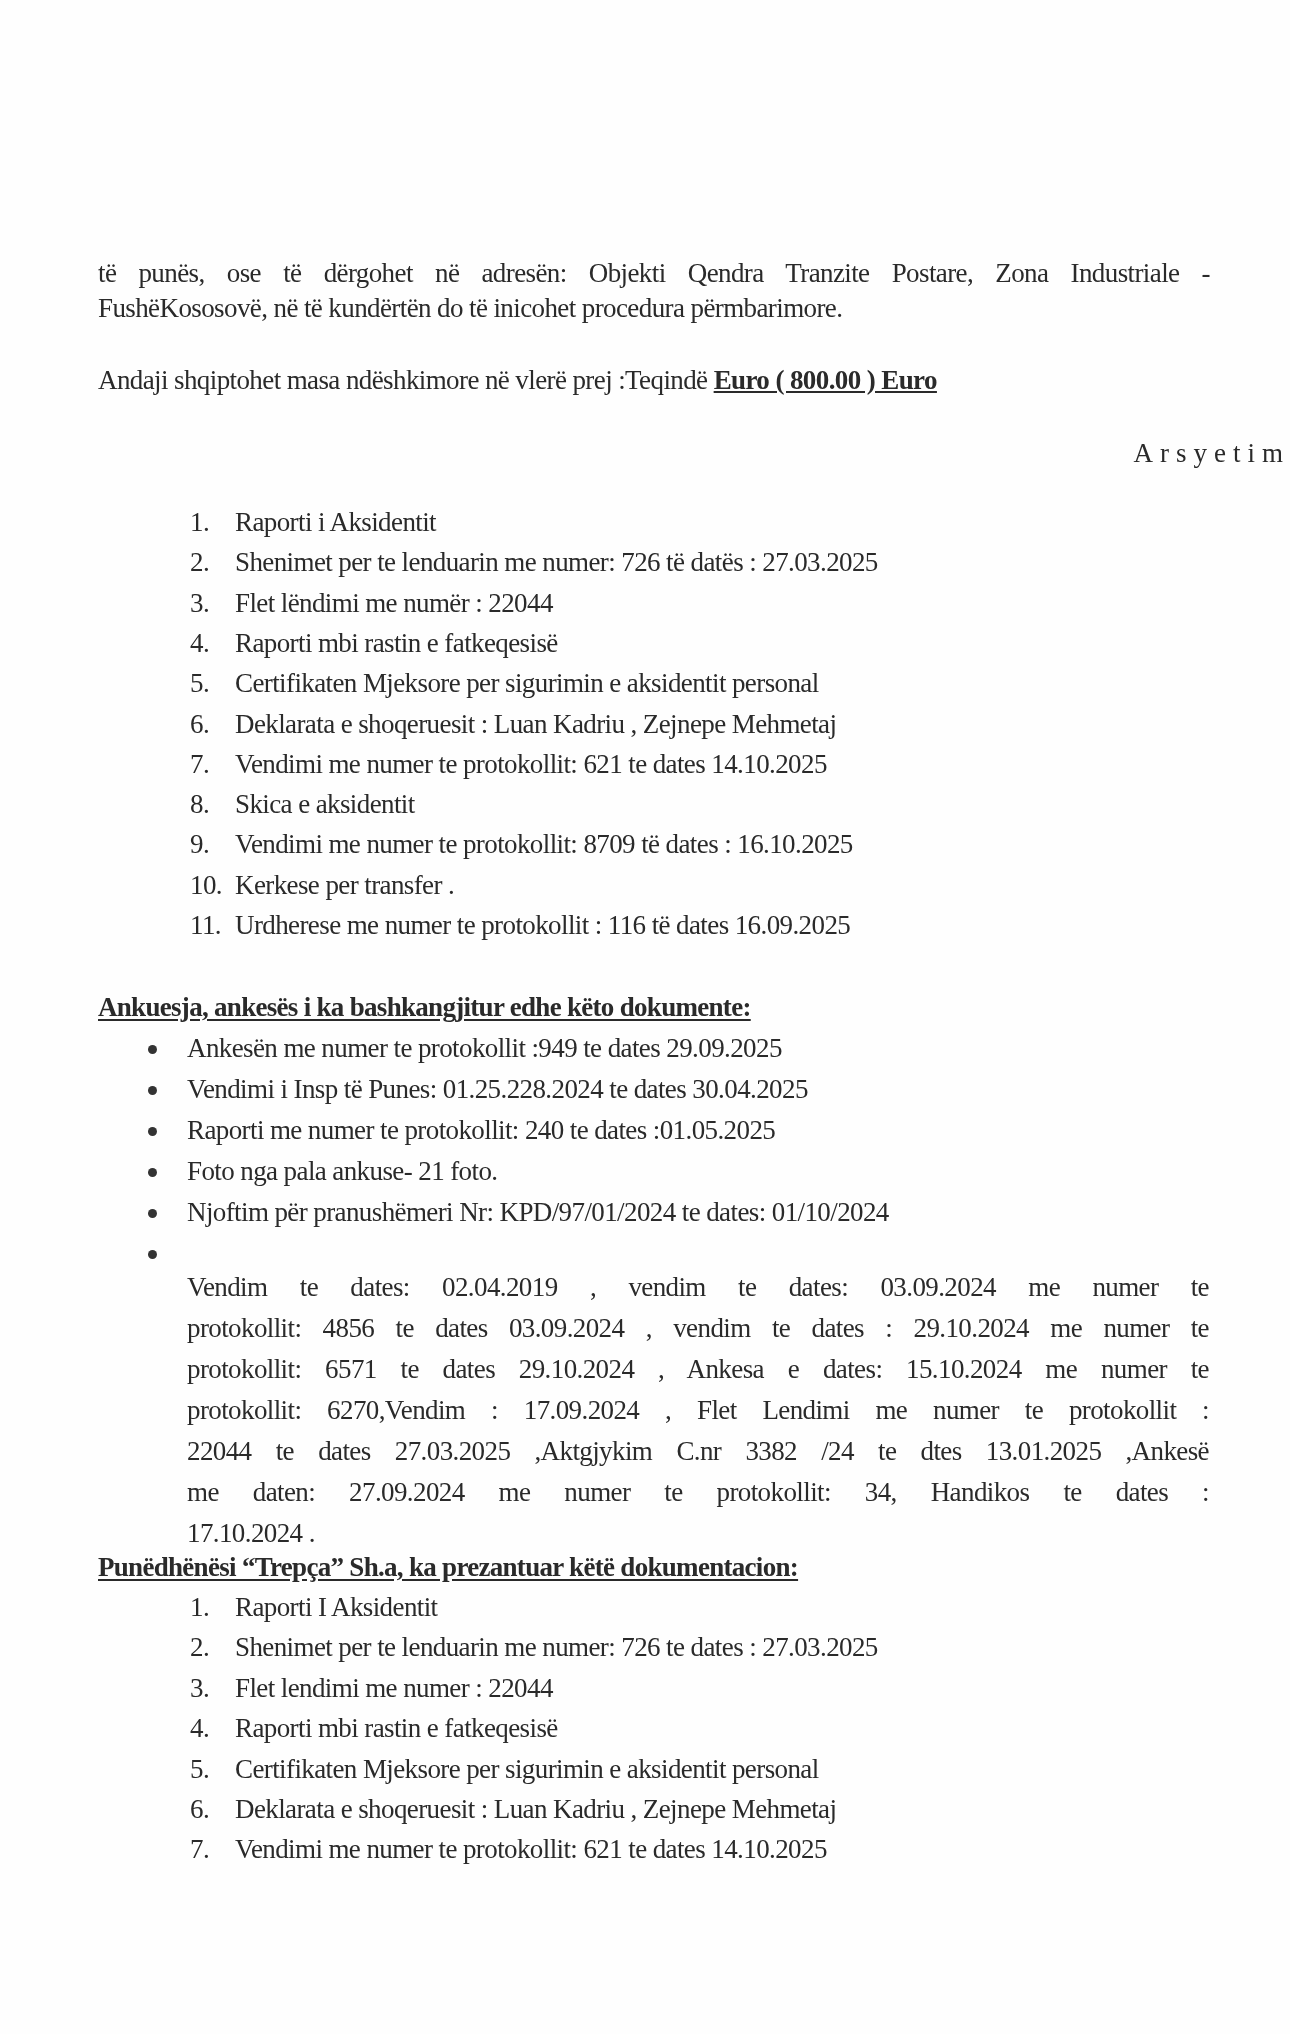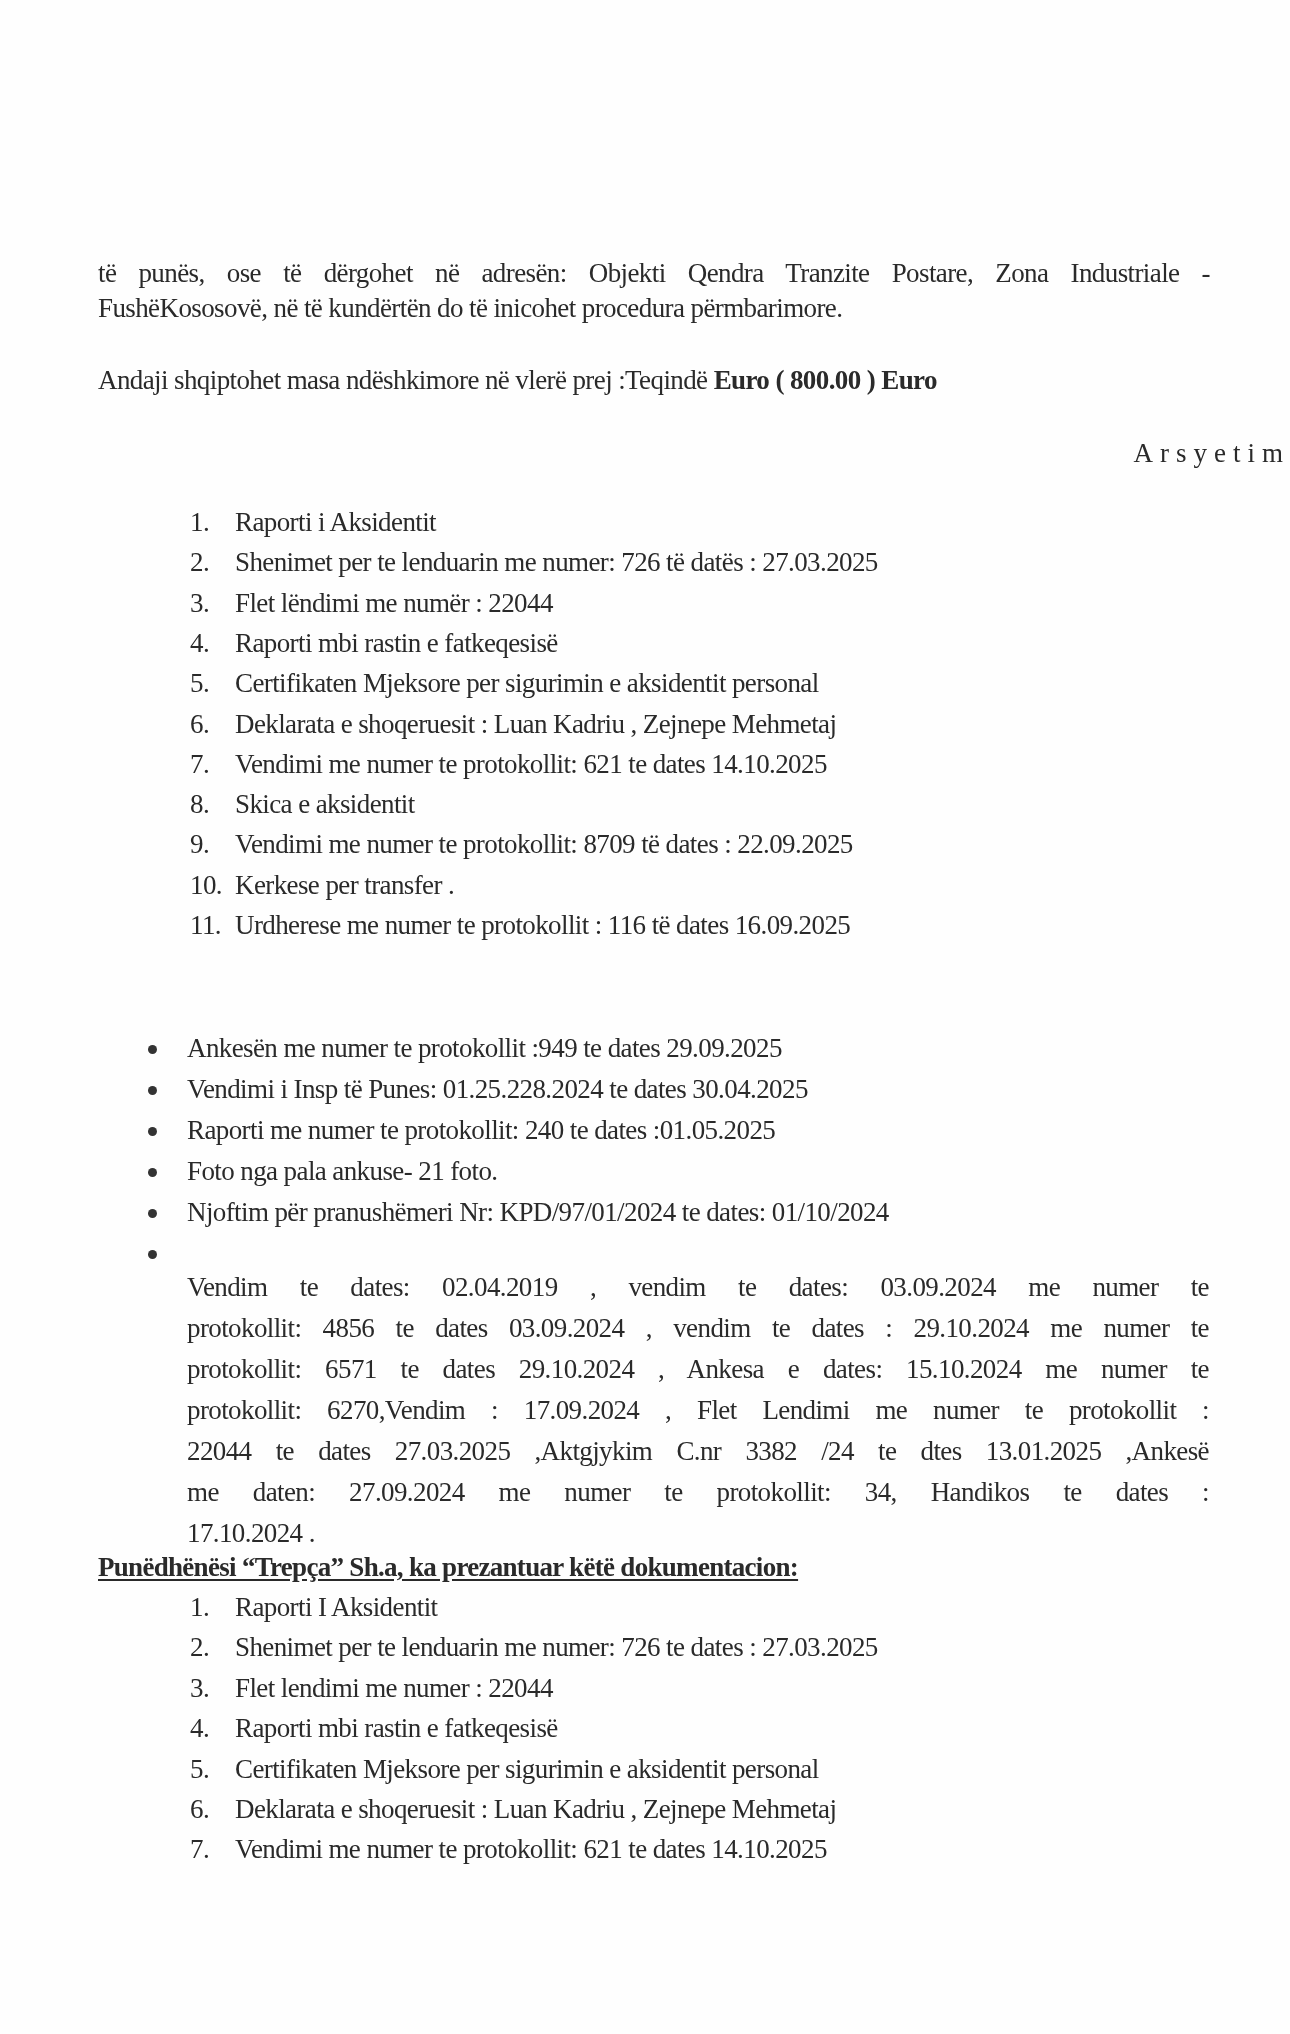--- a/index.html
+++ b/index.html
@@ -7,21 +7,21 @@
     width: 1290px; height: 2034px; position: relative; overflow: hidden;
     font-family: "Liberation Serif", serif; color: #2a2a2a;
   }
   .page { position: absolute; left: 0; top: 0; width: 1290px; height: 2034px; background: #fefefe; }
   .line {
     position: absolute; white-space: nowrap; font-size: 27px; line-height: 34px;
     letter-spacing: -0.6px; transform-origin: left top;
   }
   .para { left: 98px; width: 1112px; }
   .justify-line { text-align: justify; text-align-last: justify; }
-  .bold { font-weight: bold; }
+  .bold { font-weight: bold; text-decoration: underline; }
   .title {
     position: absolute; top: 436px; left: 0; width: 1290px; text-align: center;
     font-size: 27px; letter-spacing: 6px; line-height: 34px;
   }
   .heading {
     position: absolute; left: 98px; font-size: 27px; line-height: 34px;
     font-weight: bold; text-decoration: underline; text-underline-offset: 3px;
     letter-spacing: -0.7px; white-space: nowrap;
   }
   .num { position: absolute; left: 0; }
@@ -77,32 +77,33 @@
       <div class="item" style="left: 190px; top: 746.8px;">
         <span class="num">7.</span>
         <span class="txt">Vendimi  me numer te protokollit: 621 te dates 14.10.2025</span>
       </div>
       <div class="item" style="left: 190px; top: 787.1px;">
         <span class="num">8.</span>
         <span class="txt">Skica e aksidentit</span>
       </div>
       <div class="item" style="left: 190px; top: 827.4px;">
         <span class="num">9.</span>
-        <span class="txt">Vendimi me numer te protokollit: 8709 të dates : 22.09.2025</span>
+        <span class="txt">Vendimi me numer te protokollit: 8709 të dates : 16.10.2025</span>
       </div>
       <div class="item" style="left: 190px; top: 867.7px;">
         <span class="num">10.</span>
         <span class="txt">Kerkese per transfer .</span>
       </div>
       <div class="item" style="left: 190px; top: 908px;">
         <span class="num">11.</span>
         <span class="txt">Urdherese me numer te protokollit : 116 të dates 16.09.2025</span>
       </div>
     </div>
 
+  <div class="heading" style="top:990px;">Ankuesja, ankesës i ka bashkangjitur edhe këto dokumente:</div>
   <div id="complainant-list">
       <div class="bullet" style="top: 1045px;"></div>
       <div class="bitem" style="top: 1031px;">Ankesën me numer te protokollit :949 te dates 29.09.2025</div>
       <div class="bullet" style="top: 1086px;"></div>
       <div class="bitem" style="top: 1072px;">Vendimi i Insp të Punes: 01.25.228.2024  te dates 30.04.2025</div>
       <div class="bullet" style="top: 1127px;"></div>
       <div class="bitem" style="top: 1113px;">Raporti me numer te protokollit: 240 te dates :01.05.2025</div>
       <div class="bullet" style="top: 1168px;"></div>
       <div class="bitem" style="top: 1154px;">Foto nga pala ankuse- 21 foto.</div>
       <div class="bullet" style="top: 1209px;"></div>

